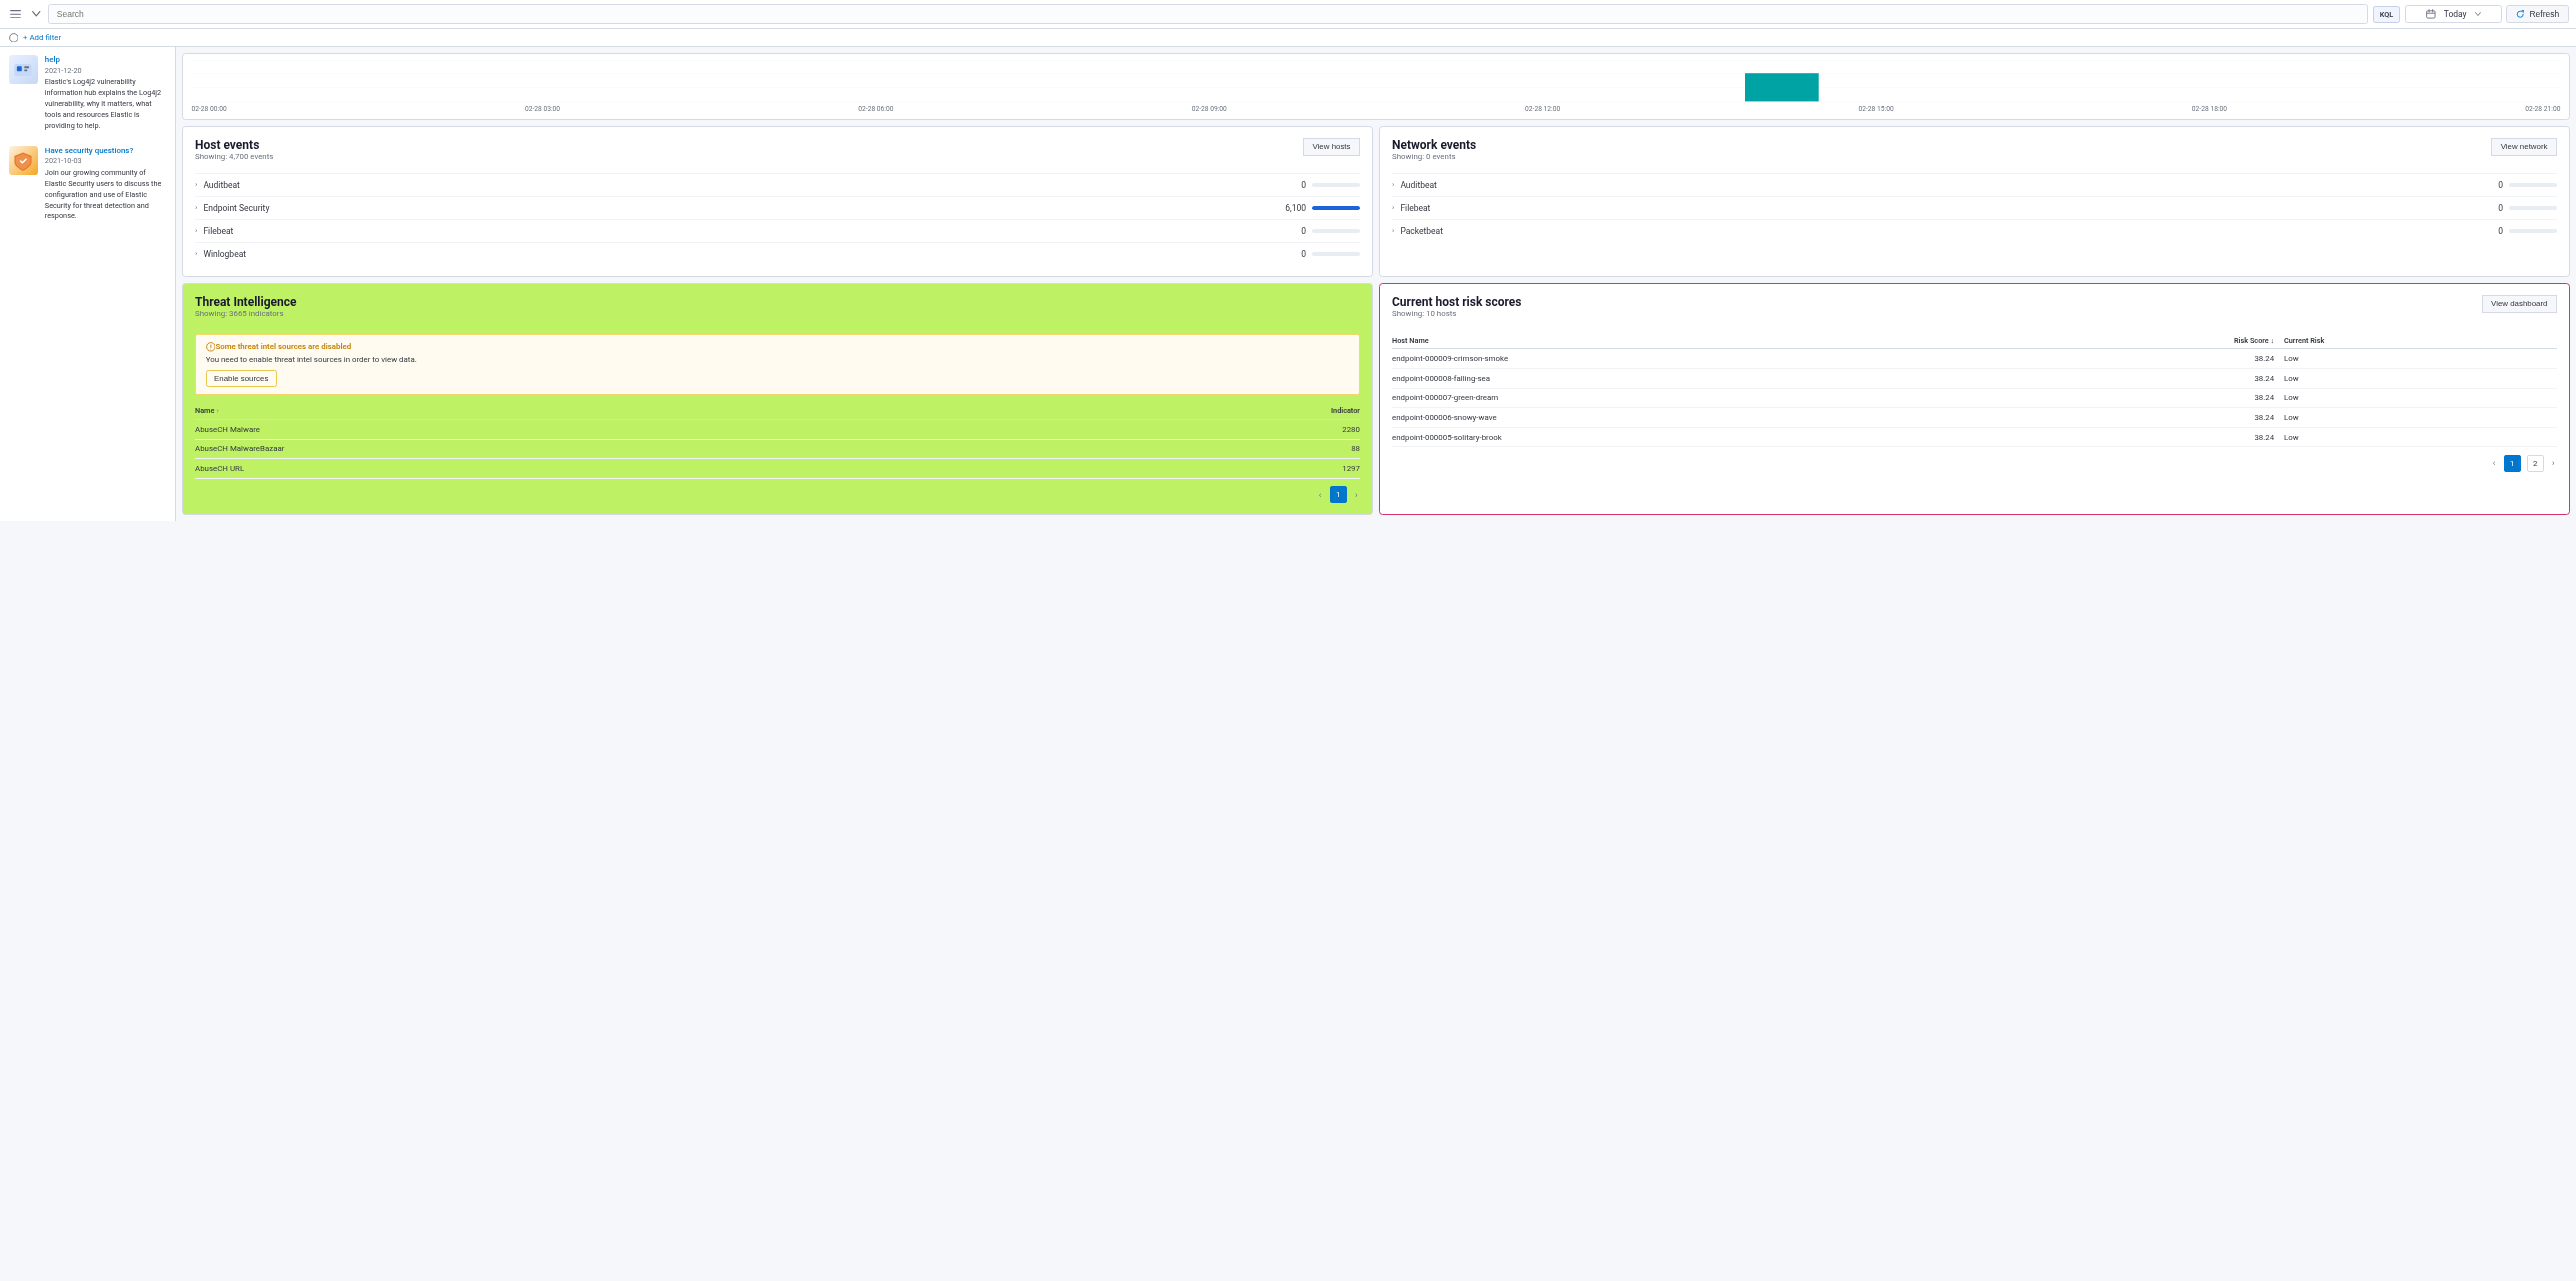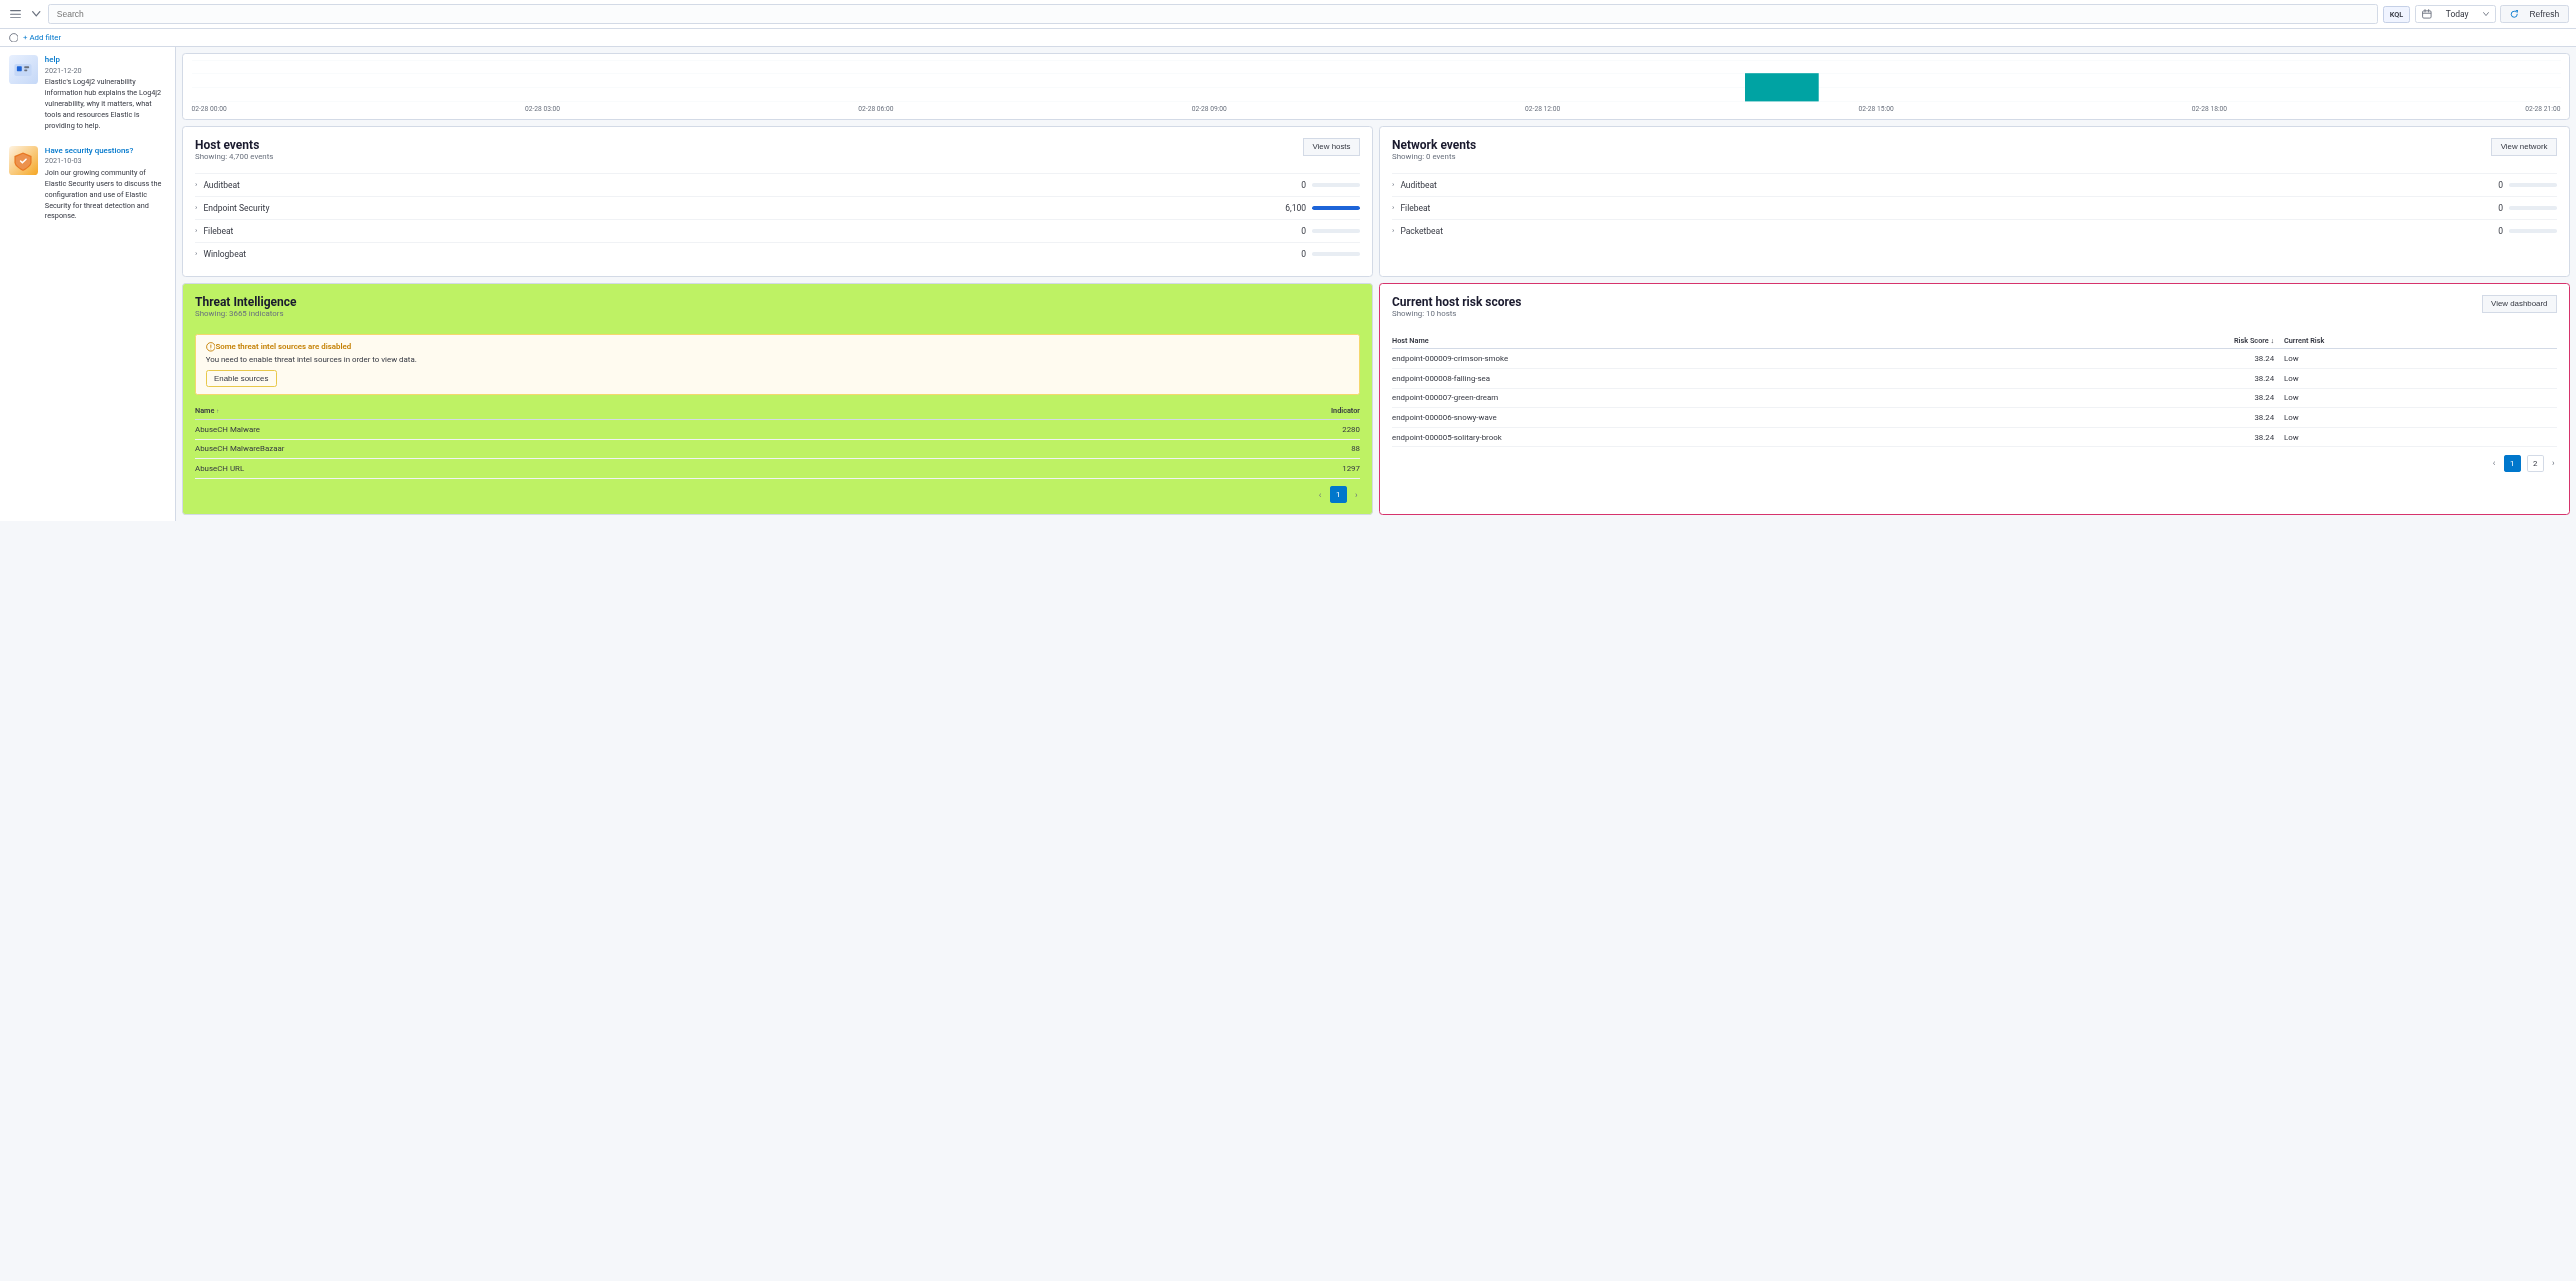--- a/index.html
+++ b/index.html
@@ -49,33 +49,33 @@
       border-radius: 2.4px;
       padding: 3px 6px;
       font-size: 7.3px;
       font-weight: 600;
       color: #343741;
       cursor: pointer;
     }
     .date-selector {
       display: flex;
       align-items: center;
-      gap: 14px;
+      gap: 8px;
       border: 0.6px solid #d3dae6;
       border-radius: 2.4px;
-      padding: 3px 6px;
+      padding: 3px 20px;
       background: #fff;
       cursor: pointer;
       font-size: 8.5px;
       color: #343741;
     }
     .refresh-btn {
       display: flex;
       align-items: center;
-      gap: 11px;
+      gap: 5px;
       background: #f5f7fa;
       border: 0.6px solid #d3dae6;
       border-radius: 2.4px;
       padding: 3px 8.5px;
       font-size: 8.5px;
       font-weight: 500;
       color: #343741;
       cursor: pointer;
     }
 

